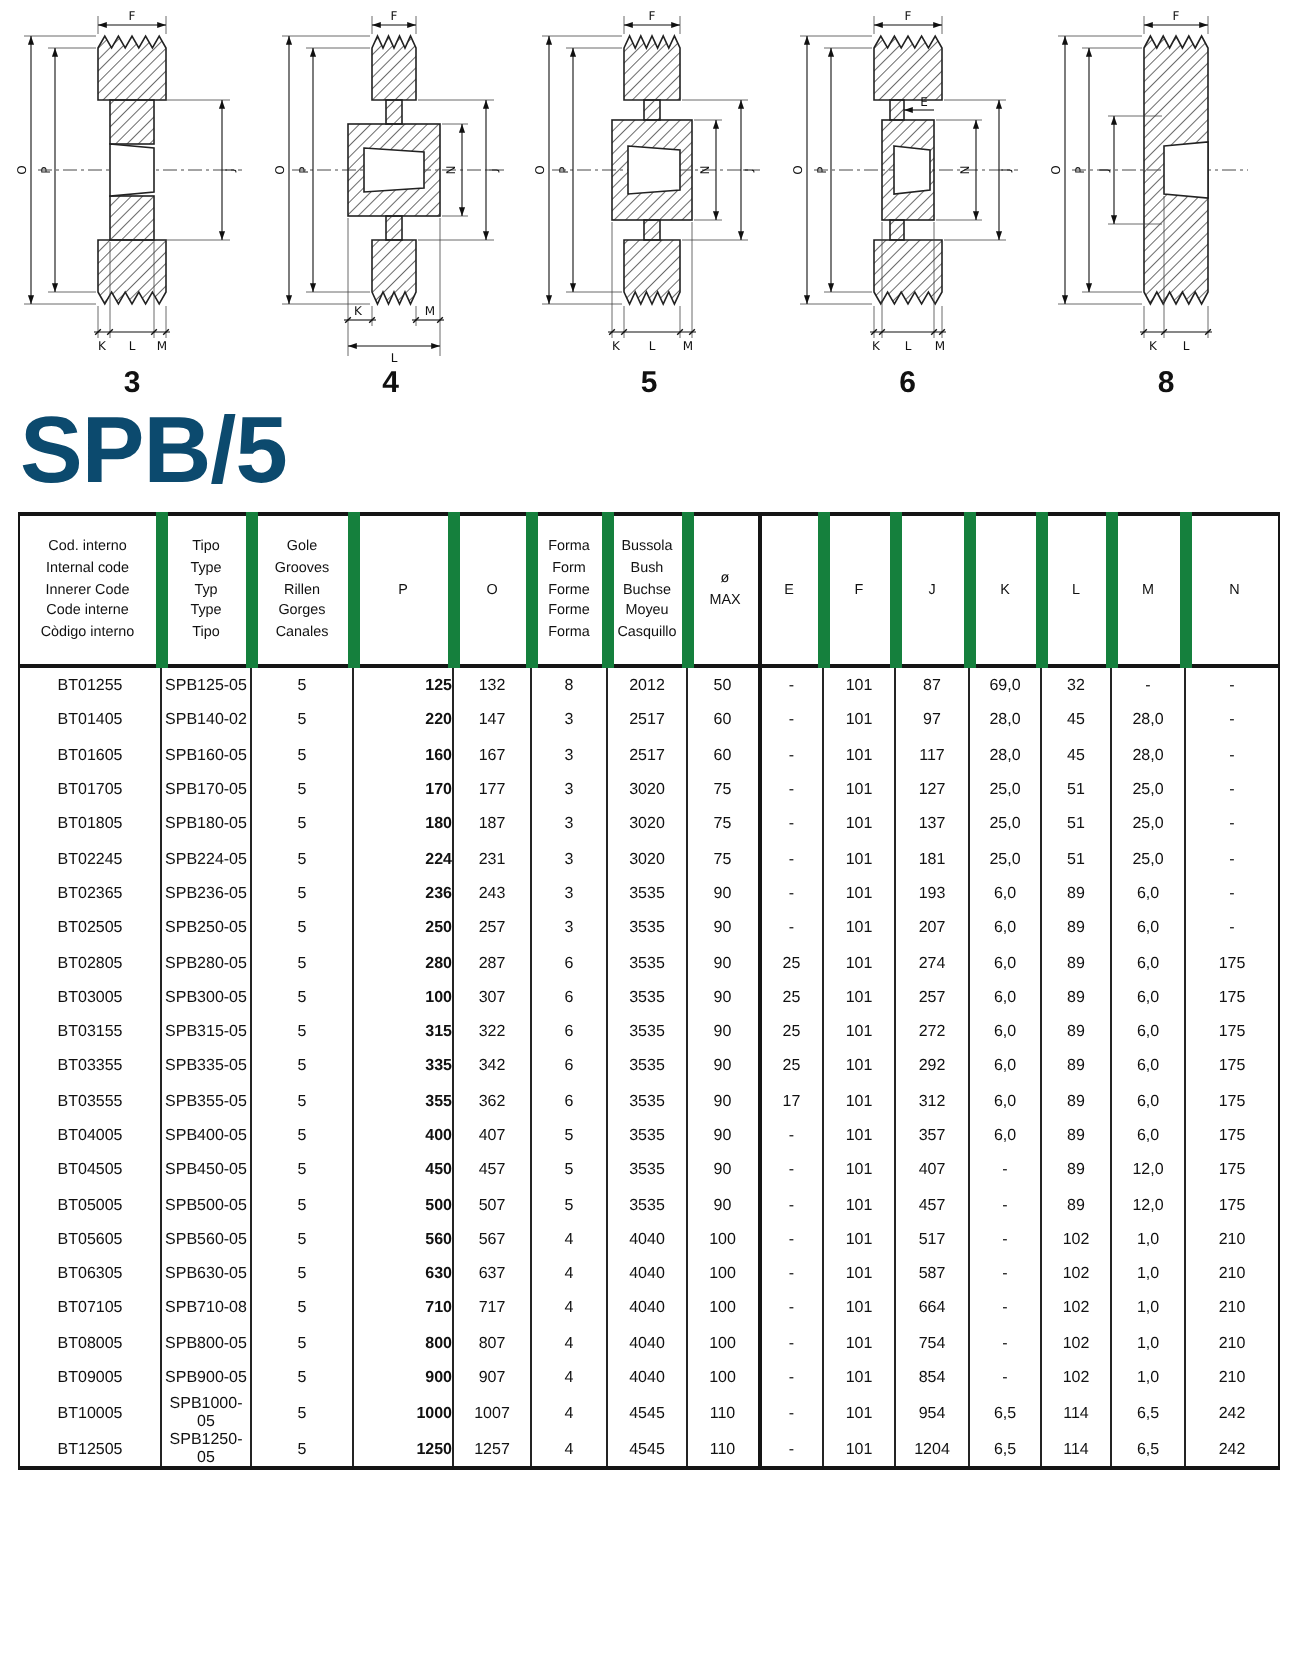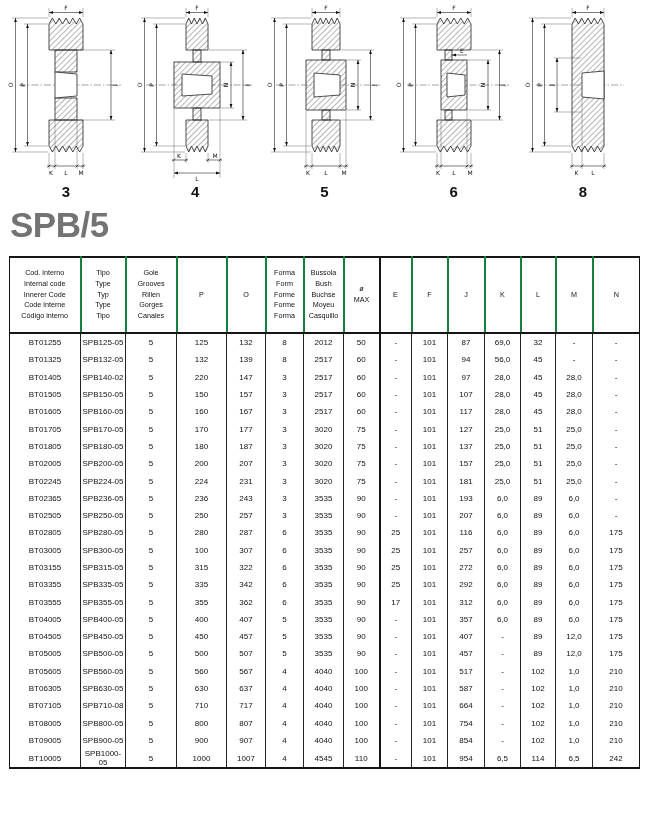--- a/index.html
+++ b/index.html
@@ -14,34 +14,34 @@
   .hatched{fill:url(#hatch);stroke:#222;stroke-width:.8;}
   .wht{fill:#fff;stroke:#222;stroke-width:.8;}
   .dim{stroke:#111;stroke-width:.55;fill:none;marker-start:url(#arw);marker-end:url(#arw);}
   .dims{stroke:#111;stroke-width:.55;fill:none;marker-start:url(#arw);}
   .dimn{stroke:#111;stroke-width:.55;fill:none;}
   .ext{stroke:#444;stroke-width:.4;}
   .cl{stroke:#333;stroke-width:.45;stroke-dasharray:7 2 1.5 2;}
   .tick{stroke:#111;stroke-width:.7;fill:none;}
   .lbl{font:6px "DejaVu Sans",sans-serif;fill:#111;text-anchor:middle;}
   
-  h1.title{margin:6px 0 0 10px;font-size:35px;line-height:38px;font-weight:bold;
-           letter-spacing:-0.5px;color:#737373;}
+  h1.title{margin:6px 0 0 10px;font-size:47px;line-height:38px;font-weight:bold;
+           letter-spacing:-0.5px;color:#0c4a6e;}
   
   table.spec{border-collapse:collapse;table-layout:fixed;width:630px;margin:12px 0 0 9px;
              border-top:2.2px solid #151515;border-bottom:2.6px solid #151515;padding-left:21px;}
   table.spec th{font-size:7.2px;font-weight:normal;line-height:1.5;height:72px;
                 vertical-align:middle;text-align:center;white-space:pre-line;padding:1px 0;
-                border-bottom:2px solid #151515;border-left:2px solid #15803d;}
+                border-bottom:2px solid #151515;border-left:6px solid #15803d;}
   table.spec td{font-size:8px;height:17.3px;text-align:center;vertical-align:middle;
                 padding:0;border-left:1px solid #242424;}
   table.spec th:first-child,table.spec td:first-child{border-left:1.4px solid #151515;}
   table.spec th:last-child,table.spec td:last-child{border-right:1.4px solid #151515;}
   table.spec th:nth-child(9),table.spec td:nth-child(9){border-left:2.4px solid #151515;}
-  table.spec td.b{font-weight:normal;}
+  table.spec td.b{font-weight:bold;text-align:right;}
 </style>
 </head>
 <body>
 
 <div class="page">
 
   <svg width="0" height="0" style="position:absolute" aria-hidden="true">
     <defs>
       <pattern id="hatch" patternUnits="userSpaceOnUse" width="4" height="4" patternTransform="rotate(45)">
         <line x1="0" y1="0" x2="0" y2="4" stroke="#5a5a5a" stroke-width="0.9"></line>
@@ -327,71 +327,37 @@
           <td>50</td>
           <td>-</td>
           <td>101</td>
           <td>87</td>
           <td>69,0</td>
           <td>32</td>
           <td>-</td>
           <td>-</td>
         </tr>
         <tr>
-          <td>BT01325</td>
-          <td>SPB132-05</td>
-          <td>5</td>
-          <td class="b">132</td>
-          <td>139</td>
-          <td>8</td>
-          <td>2517</td>
-          <td>60</td>
-          <td>-</td>
-          <td>101</td>
-          <td>94</td>
-          <td>56,0</td>
-          <td>45</td>
-          <td>-</td>
-          <td>-</td>
-        </tr>
-        <tr>
           <td>BT01405</td>
           <td>SPB140-02</td>
           <td>5</td>
           <td class="b">220</td>
           <td>147</td>
           <td>3</td>
           <td>2517</td>
           <td>60</td>
           <td>-</td>
           <td>101</td>
           <td>97</td>
           <td>28,0</td>
           <td>45</td>
           <td>28,0</td>
           <td>-</td>
         </tr>
         <tr>
-          <td>BT01505</td>
-          <td>SPB150-05</td>
-          <td>5</td>
-          <td class="b">150</td>
-          <td>157</td>
-          <td>3</td>
-          <td>2517</td>
-          <td>60</td>
-          <td>-</td>
-          <td>101</td>
-          <td>107</td>
-          <td>28,0</td>
-          <td>45</td>
-          <td>28,0</td>
-          <td>-</td>
-        </tr>
-        <tr>
           <td>BT01605</td>
           <td>SPB160-05</td>
           <td>5</td>
           <td class="b">160</td>
           <td>167</td>
           <td>3</td>
           <td>2517</td>
           <td>60</td>
           <td>-</td>
           <td>101</td>
@@ -429,37 +395,20 @@
           <td>75</td>
           <td>-</td>
           <td>101</td>
           <td>137</td>
           <td>25,0</td>
           <td>51</td>
           <td>25,0</td>
           <td>-</td>
         </tr>
         <tr>
-          <td>BT02005</td>
-          <td>SPB200-05</td>
-          <td>5</td>
-          <td class="b">200</td>
-          <td>207</td>
-          <td>3</td>
-          <td>3020</td>
-          <td>75</td>
-          <td>-</td>
-          <td>101</td>
-          <td>157</td>
-          <td>25,0</td>
-          <td>51</td>
-          <td>25,0</td>
-          <td>-</td>
-        </tr>
-        <tr>
           <td>BT02245</td>
           <td>SPB224-05</td>
           <td>5</td>
           <td class="b">224</td>
           <td>231</td>
           <td>3</td>
           <td>3020</td>
           <td>75</td>
           <td>-</td>
           <td>101</td>
@@ -507,21 +456,21 @@
           <td>BT02805</td>
           <td>SPB280-05</td>
           <td>5</td>
           <td class="b">280</td>
           <td>287</td>
           <td>6</td>
           <td>3535</td>
           <td>90</td>
           <td>25</td>
           <td>101</td>
-          <td>116</td>
+          <td>274</td>
           <td>6,0</td>
           <td>89</td>
           <td>6,0</td>
           <td>175</td>
         </tr>
         <tr>
           <td>BT03005</td>
           <td>SPB300-05</td>
           <td>5</td>
           <td class="b">100</td>
@@ -734,16 +683,33 @@
           <td>4545</td>
           <td>110</td>
           <td>-</td>
           <td>101</td>
           <td>954</td>
           <td>6,5</td>
           <td>114</td>
           <td>6,5</td>
           <td>242</td>
         </tr>
+        <tr>
+          <td>BT12505</td>
+          <td>SPB1250-05</td>
+          <td>5</td>
+          <td class="b">1250</td>
+          <td>1257</td>
+          <td>4</td>
+          <td>4545</td>
+          <td>110</td>
+          <td>-</td>
+          <td>101</td>
+          <td>1204</td>
+          <td>6,5</td>
+          <td>114</td>
+          <td>6,5</td>
+          <td>242</td>
+        </tr>
       </tbody>
   </table>
 
 </div>
 
 </body></html>

